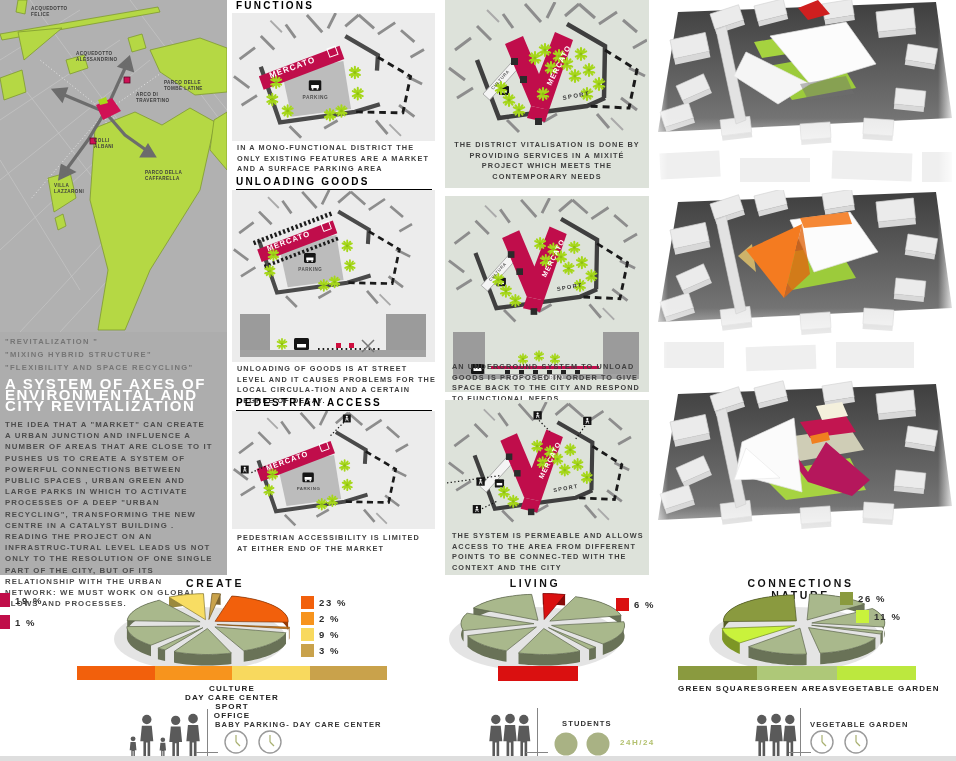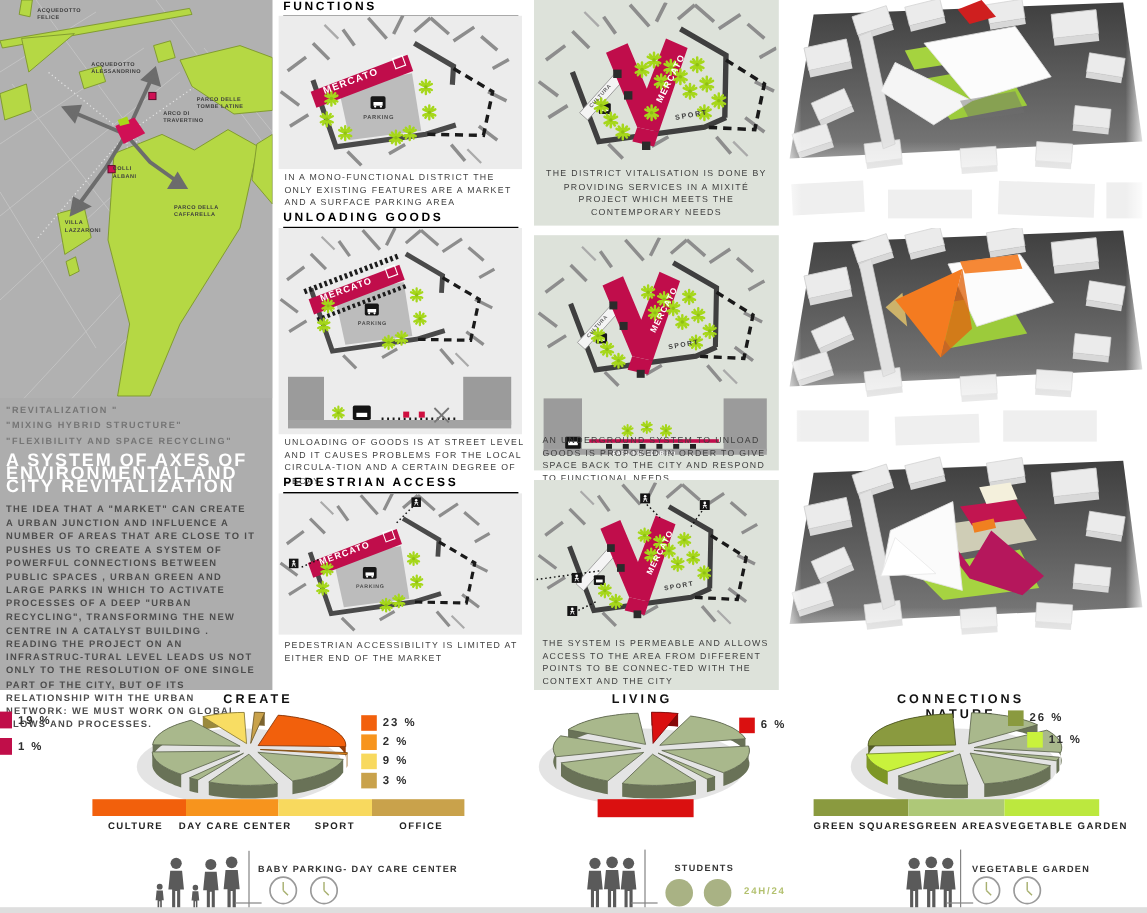--- a/index.html
+++ b/index.html
@@ -7,21 +7,21 @@
          font-family:"Liberation Sans",sans-serif;}
   .abs{position:absolute;}
   
   .left-col{left:0;top:0;width:227px;height:575px;background:#adadad;}
   .quote{font-size:7.6px;font-weight:700;letter-spacing:1.3px;color:#757575;line-height:13px;}
   .intro-head{font-size:15px;font-weight:800;letter-spacing:1.6px;color:#fff;line-height:11px;margin-top:4px;}
   .intro-body{font-size:7.8px;font-weight:700;letter-spacing:1.1px;color:#4c4c4c;line-height:11.2px;margin-top:8px;}
   
   .sec-header{font-size:10px;font-weight:800;letter-spacing:2.2px;color:#000;
               border-bottom:2.5px solid #000;padding-bottom:2px;width:196px;}
-  .caption{font-size:7.3px;font-weight:400;letter-spacing:1.1px;color:#3f3f3f;line-height:10.5px;}
+  .caption{font-size:7.3px;font-weight:700;letter-spacing:1.1px;color:#3f3f3f;line-height:10.5px;}
   .prop-box{background:#dde2da;width:204px;left:445px;}
   
   .chart-title{font-size:10.5px;font-weight:800;letter-spacing:2.6px;color:#111;text-align:center;}
   .lrow{display:flex;align-items:center;height:16px;}
   .sw{display:inline-block;width:13px;height:13px;margin-right:5px;}
   .llabel{font-size:9.5px;font-weight:700;letter-spacing:1.6px;color:#2e2e2e;white-space:nowrap;}
   .cbar{display:flex;height:14px;}
   .cbar > div{flex:1;}
   .barlabels{display:flex;}
   .barlabels span{flex:1;text-align:center;font-size:8px;font-weight:700;letter-spacing:1.2px;color:#222;white-space:nowrap;}
@@ -519,21 +519,21 @@
           <span class="sw" style="background-color: rgb(201, 162, 75);"></span>
           <span class="llabel">3 %</span>
         </div>
     </div>
     <div class="abs cbar" style="left:77px;top:666px;width:310px;">
       <div style="background-color: rgb(242, 96, 12);"></div>
       <div style="background-color: rgb(247, 148, 29);"></div>
       <div style="background-color: rgb(248, 217, 94);"></div>
       <div style="background-color: rgb(201, 162, 75);"></div>
     </div>
-    <div class="abs barlabels" style="left:77px;top:684px;width:310px;">
+    <div class="abs barlabels" style="left:77px;top:684px;width:310px;flex-direction:column;">
       <span>CULTURE</span>
       <span>DAY CARE CENTER</span>
       <span>SPORT</span>
       <span>OFFICE</span>
     </div>
 
     <div class="abs chart-title" style="left:475px;top:577px;width:120px;">LIVING</div>
     <svg class="abs" style="left:448px;top:588px;" width="190" height="84" viewBox="0 0 190 84">
         <ellipse cx="87" cy="51" rx="86" ry="32" fill="#cdcdcd" opacity="0.55"></ellipse>
         <path d="M94.9,5.5L94.9,5.5L98.8,5.6L102.6,5.6L106.4,5.8L110.2,6.0L113.9,6.3L117.1,6.6L117.1,17.6L113.9,17.3L110.2,17.0L106.4,16.8L102.6,16.6L98.8,16.6L94.9,16.5Z" fill="#870a0a"></path>

